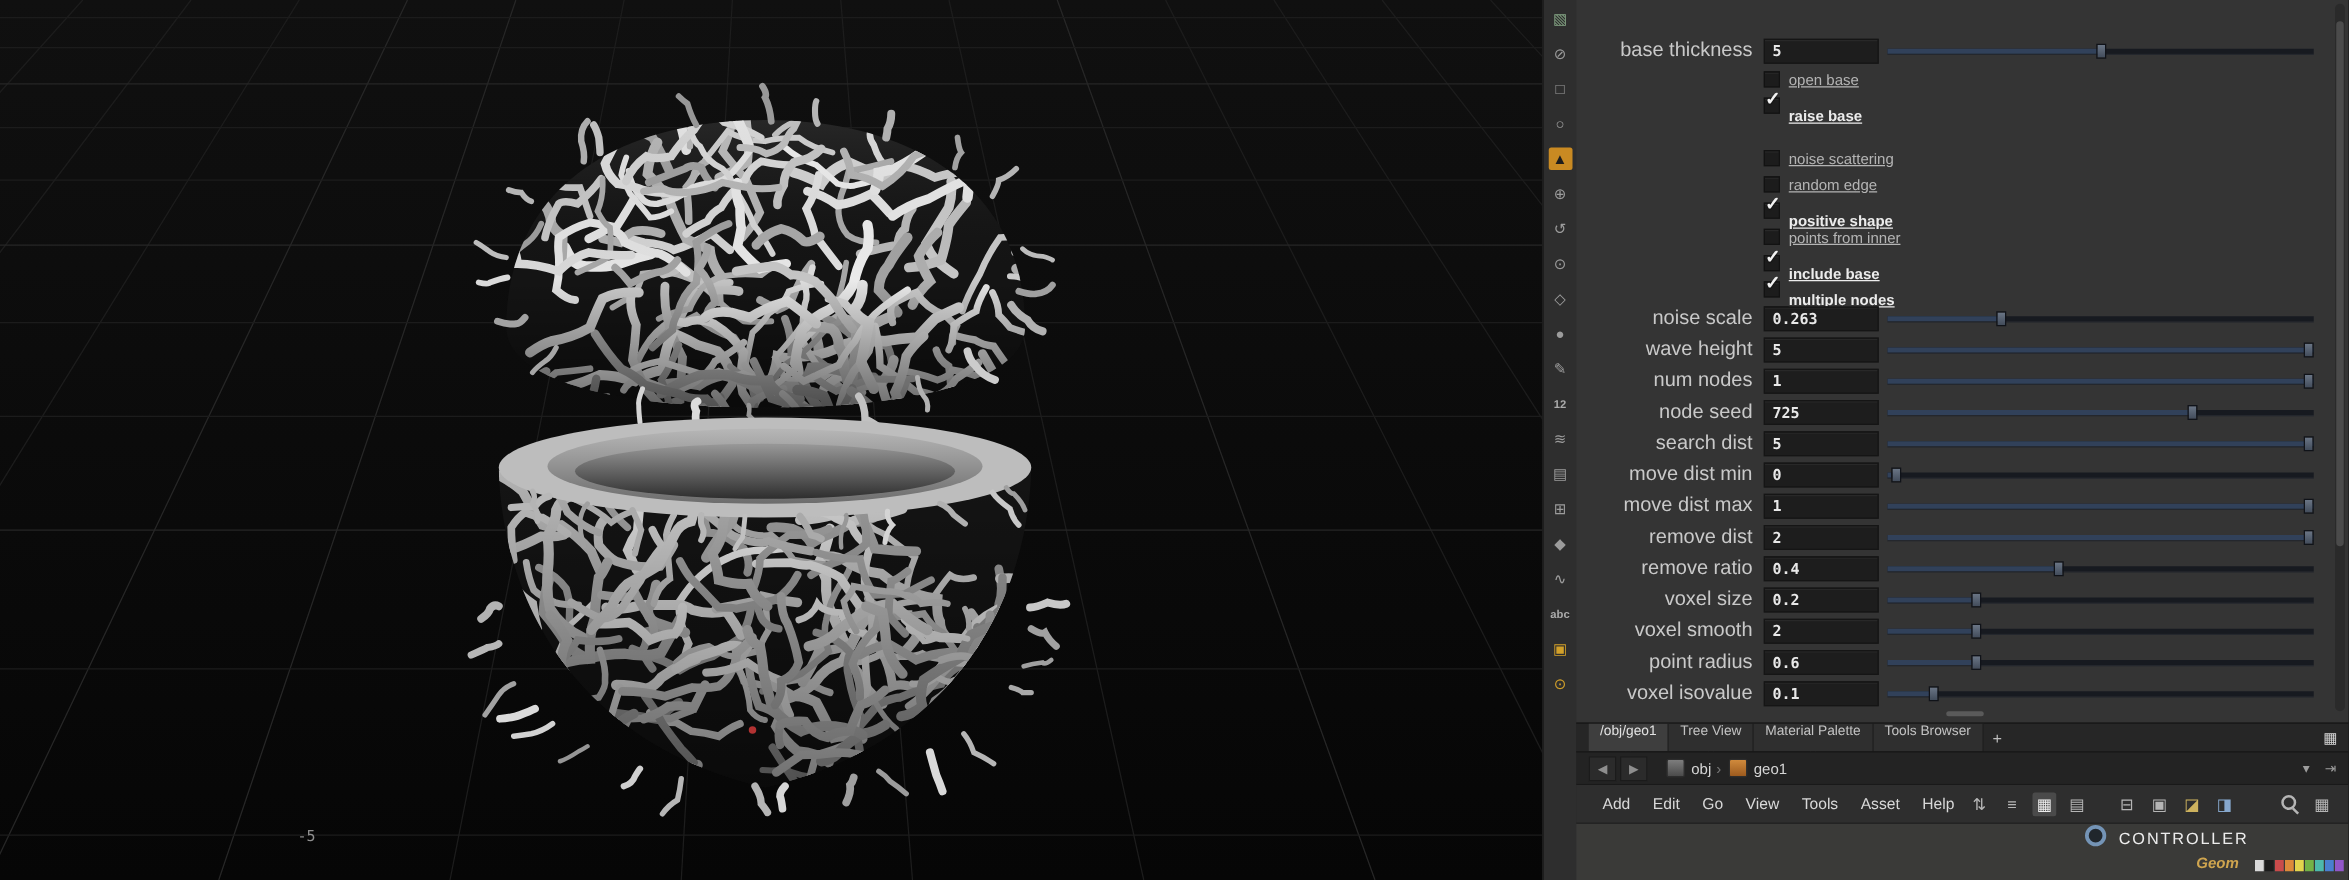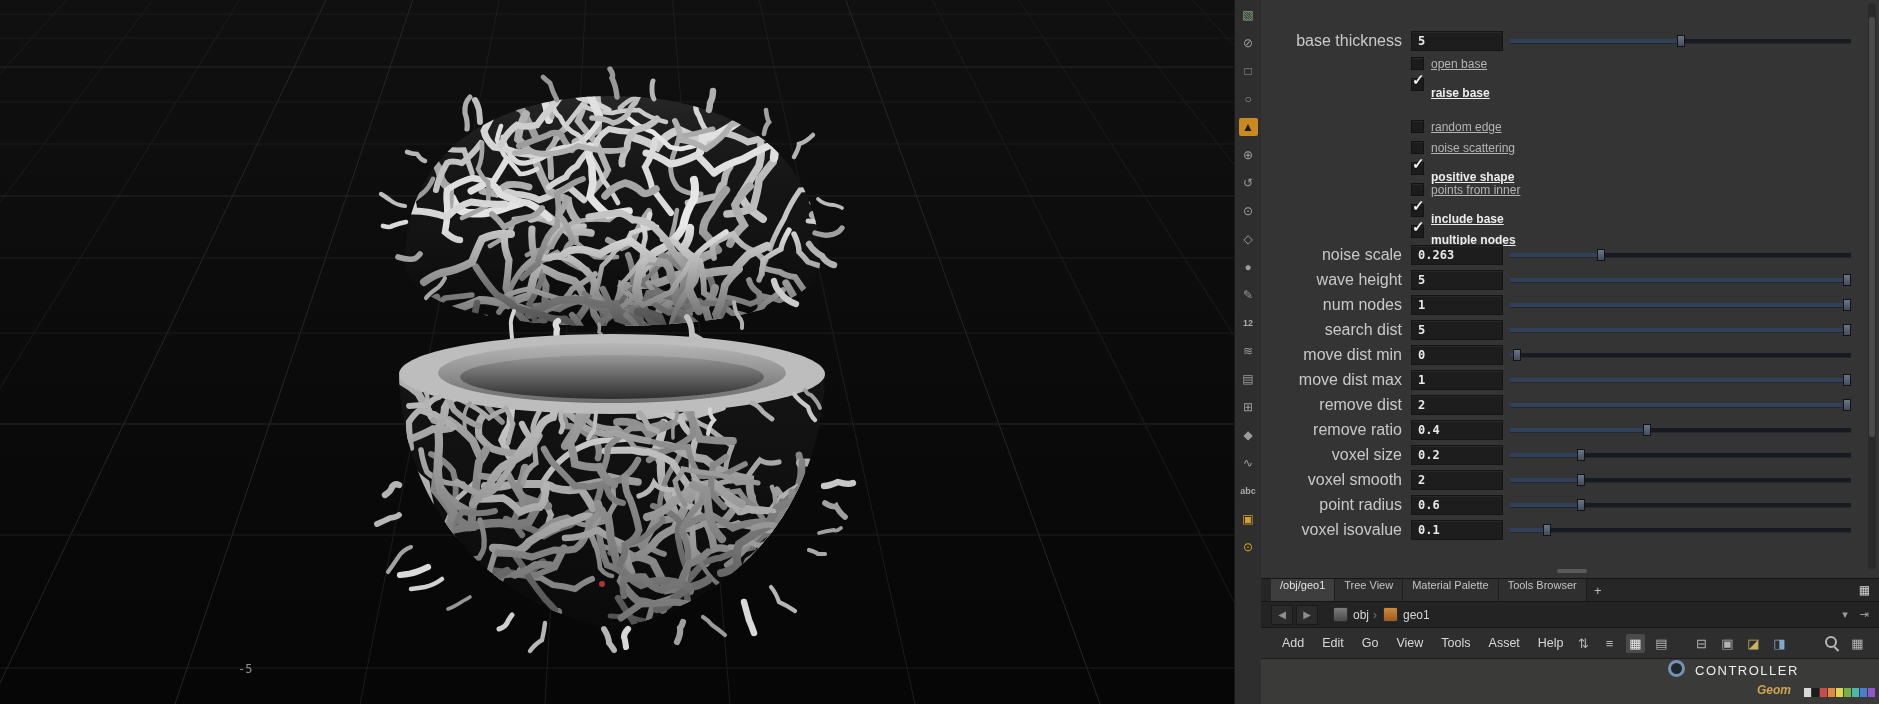--- a/index.html
+++ b/index.html
@@ -522,25 +522,25 @@
         </div>
         <div class="crow checked">
           <span class="cbox">
             <span class="tick">✓</span>
           </span>
           <span class="clabel">raise base</span>
         </div>
         <div class="pgap"></div>
         <div class="crow">
           <span class="cbox"></span>
-          <span class="clabel">random edge</span>
+          <span class="clabel">noise scattering</span>
         </div>
         <div class="crow">
           <span class="cbox"></span>
-          <span class="clabel">noise scattering</span>
+          <span class="clabel">random edge</span>
         </div>
         <div class="crow checked">
           <span class="cbox">
             <span class="tick">✓</span>
           </span>
           <span class="clabel">positive shape</span>
         </div>
         <div class="crow">
           <span class="cbox"></span>
           <span class="clabel">points from inner</span>
@@ -575,20 +575,29 @@
             <i class="handle" style="left: calc(100% - 8px);"></i>
           </span>
         </div>
         <div class="prow">
           <span class="plabel">num nodes</span>
           <span class="pfield">1</span>
           <span class="pslider">
             <i class="track"></i>
             <i class="fill" style="width: 100%;"></i>
             <i class="handle" style="left: calc(100% - 8px);"></i>
+          </span>
+        </div>
+        <div class="prow">
+          <span class="plabel">node seed</span>
+          <span class="pfield">725</span>
+          <span class="pslider">
+            <i class="track"></i>
+            <i class="fill" style="width: 72%;"></i>
+            <i class="handle" style="left: calc(72% - 5.8px);"></i>
           </span>
         </div>
         <div class="prow">
           <span class="plabel">search dist</span>
           <span class="pfield">5</span>
           <span class="pslider">
             <i class="track"></i>
             <i class="fill" style="width: 100%;"></i>
             <i class="handle" style="left: calc(100% - 8px);"></i>
           </span>

